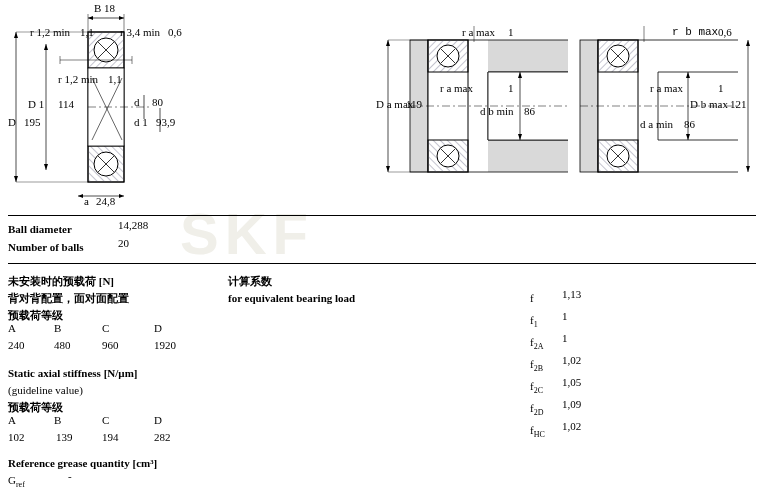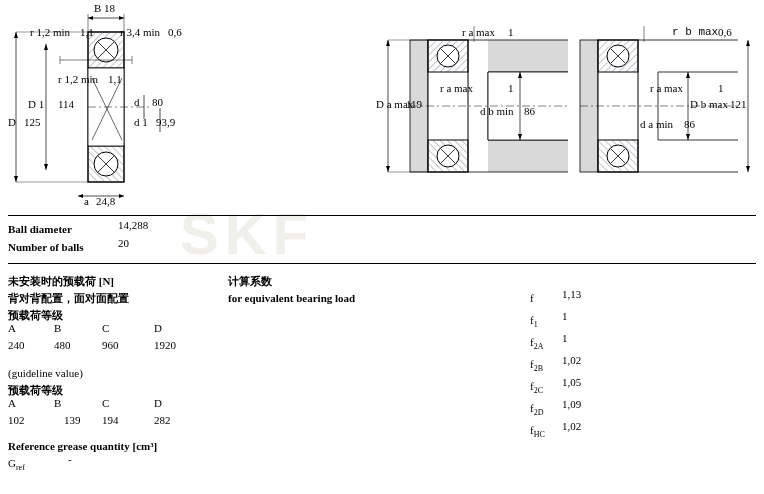--- a/index.html
+++ b/index.html
@@ -133,21 +133,21 @@
 <div class="abs lbl" style="left:28px;top:98px;">
   <span>D 1</span>
 </div>
 <div class="abs lbl" style="left:58px;top:98px;">
   <span>114</span>
 </div>
 <div class="abs lbl" style="left:8px;top:116px;">
   <span>D</span>
 </div>
 <div class="abs lbl" style="left:24px;top:116px;">
-  <span>125</span>
+  <span>195</span>
 </div>
 <div class="abs lbl" style="left:84px;top:195px;">
   <span>a</span>
 </div>
 <div class="abs lbl" style="left:96px;top:195px;text-align:center;">
   <span>24,8</span>
 </div>
 
 <div class="abs" style="left:370px;top:0;width:200px;height:215px;">
   <svg width="200" height="215" viewBox="0 0 200 215">
@@ -316,31 +316,32 @@
       <span class="t" style="position:absolute;left:146px;">D</span>
     </div>
     <div style="position:relative;height:18px;">
       <span class="t" style="position:absolute;left:0;">240</span>
       <span class="t" style="position:absolute;left:46px;">480</span>
       <span class="t" style="position:absolute;left:94px;">960</span>
       <span class="t" style="position:absolute;left:146px;">1920</span>
     </div>
 
     <div style="height:6px;"></div>
+    <div style="height:17px;"><span class="t bold">Static axial stiffness [N/µm]</span></div>
     <div style="height:17px;"><span class="t">(guideline value)</span></div>
     <div style="height:17px;"><span class="t bold">预载荷等级</span></div>
     <div style="position:relative;height:17px;">
       <span class="t" style="position:absolute;left:0;">A</span>
       <span class="t" style="position:absolute;left:46px;">B</span>
       <span class="t" style="position:absolute;left:94px;">C</span>
       <span class="t" style="position:absolute;left:146px;">D</span>
     </div>
     <div style="position:relative;height:18px;">
       <span class="t" style="position:absolute;left:0;">102</span>
-      <span class="t" style="position:absolute;left:56px;text-align:right;">139</span>
+      <span class="t" style="position:absolute;left:48px;text-align:right;">139</span>
       <span class="t" style="position:absolute;left:94px;">194</span>
       <span class="t" style="position:absolute;left:146px;">282</span>
     </div>
 
     <div style="height:4px;"></div>
     <div style="height:17px;"><span class="t bold">Reference grease quantity [cm³]</span></div>
     <div style="position:relative;height:18px;">
       <span class="t"><span>G</span><span class="sub">ref</span></span>
       <span class="t" style="position:absolute;left:60px;">-</span>
     </div>

